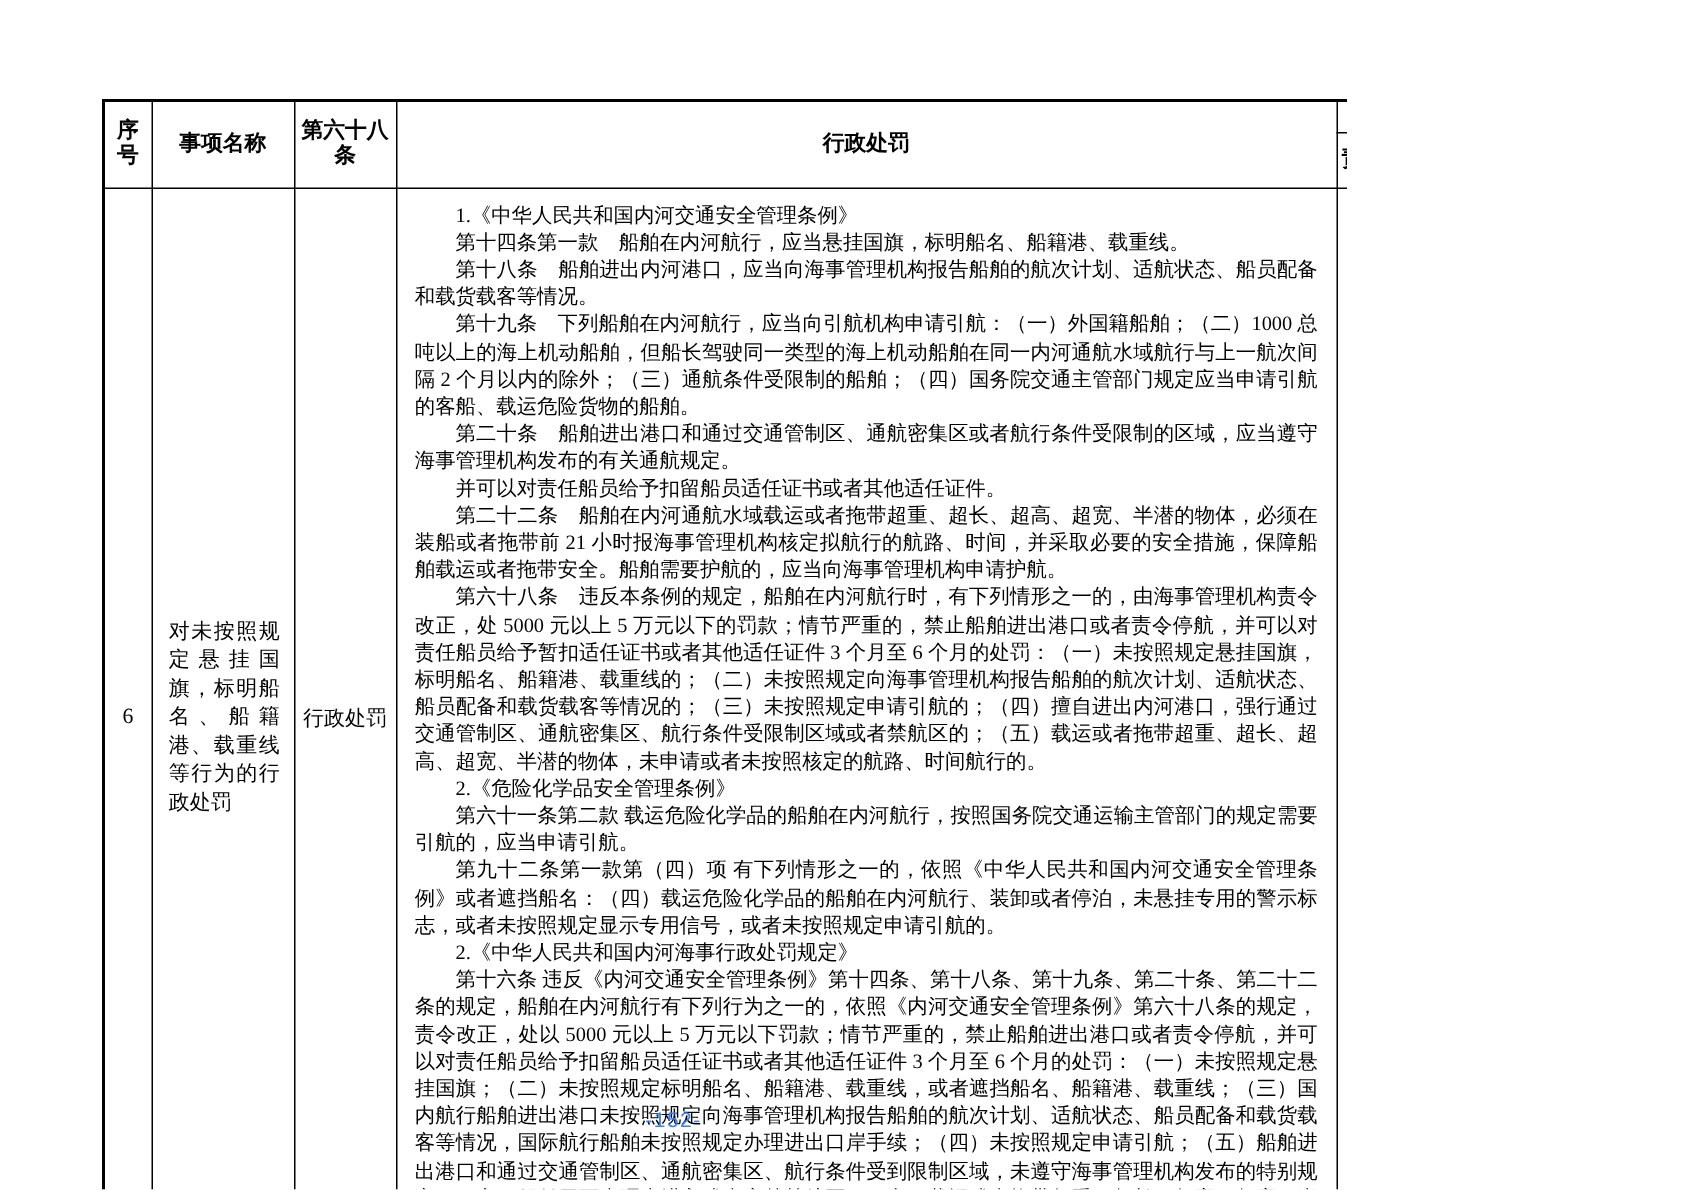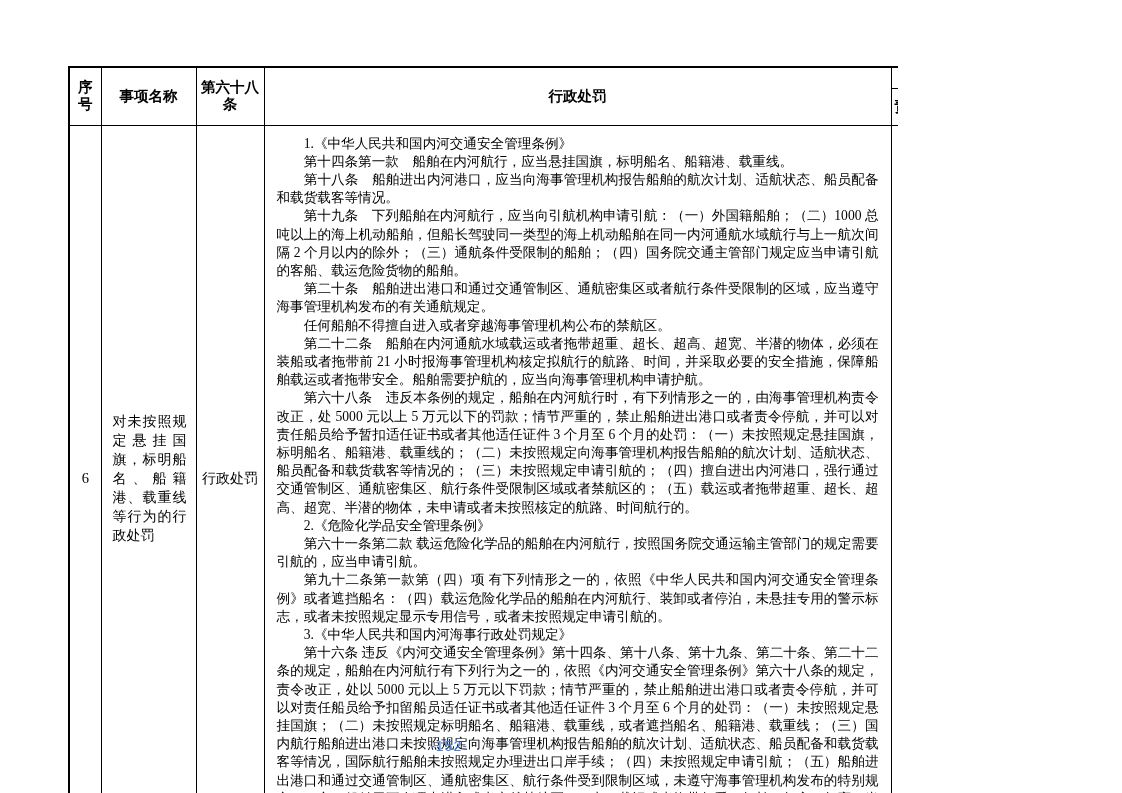--- a/index.html
+++ b/index.html
@@ -130,27 +130,27 @@
       <tr>
         <td class="cell-no">6</td>
         <td class="cell-item-name">对未按照规定悬挂国旗，标明船名、船籍港、载重线等行为的行政处罚</td>
         <td class="cell-authority-type">行政处罚</td>
         <td class="cell-basis">
           <p>1.《中华人民共和国内河交通安全管理条例》</p>
           <p>第十四条第一款　船舶在内河航行，应当悬挂国旗，标明船名、船籍港、载重线。</p>
           <p>第十八条　船舶进出内河港口，应当向海事管理机构报告船舶的航次计划、适航状态、船员配备和载货载客等情况。</p>
           <p>第十九条　下列船舶在内河航行，应当向引航机构申请引航：（一）外国籍船舶；（二）1000 总吨以上的海上机动船舶，但船长驾驶同一类型的海上机动船舶在同一内河通航水域航行与上一航次间隔 2 个月以内的除外；（三）通航条件受限制的船舶；（四）国务院交通主管部门规定应当申请引航的客船、载运危险货物的船舶。</p>
           <p>第二十条　船舶进出港口和通过交通管制区、通航密集区或者航行条件受限制的区域，应当遵守海事管理机构发布的有关通航规定。</p>
-          <p>任何船舶不得擅自进入或者穿越海事管理机构公布的禁航区。</p>
+          <p>并可以对责任船员给予扣留船员适任证书或者其他适任证件。</p>
           <p>第二十二条　船舶在内河通航水域载运或者拖带超重、超长、超高、超宽、半潜的物体，必须在装船或者拖带前 21 小时报海事管理机构核定拟航行的航路、时间，并采取必要的安全措施，保障船舶载运或者拖带安全。船舶需要护航的，应当向海事管理机构申请护航。</p>
           <p>第六十八条　违反本条例的规定，船舶在内河航行时，有下列情形之一的，由海事管理机构责令改正，处 5000 元以上 5 万元以下的罚款；情节严重的，禁止船舶进出港口或者责令停航，并可以对责任船员给予暂扣适任证书或者其他适任证件 3 个月至 6 个月的处罚：（一）未按照规定悬挂国旗，标明船名、船籍港、载重线的；（二）未按照规定向海事管理机构报告船舶的航次计划、适航状态、船员配备和载货载客等情况的；（三）未按照规定申请引航的；（四）擅自进出内河港口，强行通过交通管制区、通航密集区、航行条件受限制区域或者禁航区的；（五）载运或者拖带超重、超长、超高、超宽、半潜的物体，未申请或者未按照核定的航路、时间航行的。</p>
           <p>2.《危险化学品安全管理条例》</p>
           <p>第六十一条第二款 载运危险化学品的船舶在内河航行，按照国务院交通运输主管部门的规定需要引航的，应当申请引航。</p>
           <p>第九十二条第一款第（四）项 有下列情形之一的，依照《中华人民共和国内河交通安全管理条例》或者遮挡船名：（四）载运危险化学品的船舶在内河航行、装卸或者停泊，未悬挂专用的警示标志，或者未按照规定显示专用信号，或者未按照规定申请引航的。</p>
-          <p>3.《中华人民共和国内河海事行政处罚规定》</p>
+          <p>2.《中华人民共和国内河海事行政处罚规定》</p>
           <p>第十六条 违反《内河交通安全管理条例》第十四条、第十八条、第十九条、第二十条、第二十二条的规定，船舶在内河航行有下列行为之一的，依照《内河交通安全管理条例》第六十八条的规定，责令改正，处以 5000 元以上 5 万元以下罚款；情节严重的，禁止船舶进出港口或者责令停航，并可以对责任船员给予扣留船员适任证书或者其他适任证件 3 个月至 6 个月的处罚：（一）未按照规定悬挂国旗；（二）未按照规定标明船名、船籍港、载重线，或者遮挡船名、船籍港、载重线；（三）国内航行船舶进出港口未按照规定向海事管理机构报告船舶的航次计划、适航状态、船员配备和载货载客等情况，国际航行船舶未按照规定办理进出口岸手续；（四）未按照规定申请引航；（五）船舶进出港口和通过交通管制区、通航密集区、航行条件受到限制区域，未遵守海事管理机构发布的特别规定；（六）船舶无正当理由进入或者穿越禁航区；（七）载运或者拖带超重、超长、超高、超宽、半潜的物体，未申请核定航路、航行时间或者未按照核定的航路、时间航行。</p>
         </td>
         <td class="cell-department">交通运输主管部门</td>
         <td class="cell-level">设区的市或县级</td>
       </tr>
     </tbody>
   </table>
 
   <div class="footer-pageno">-152-</div>
 

